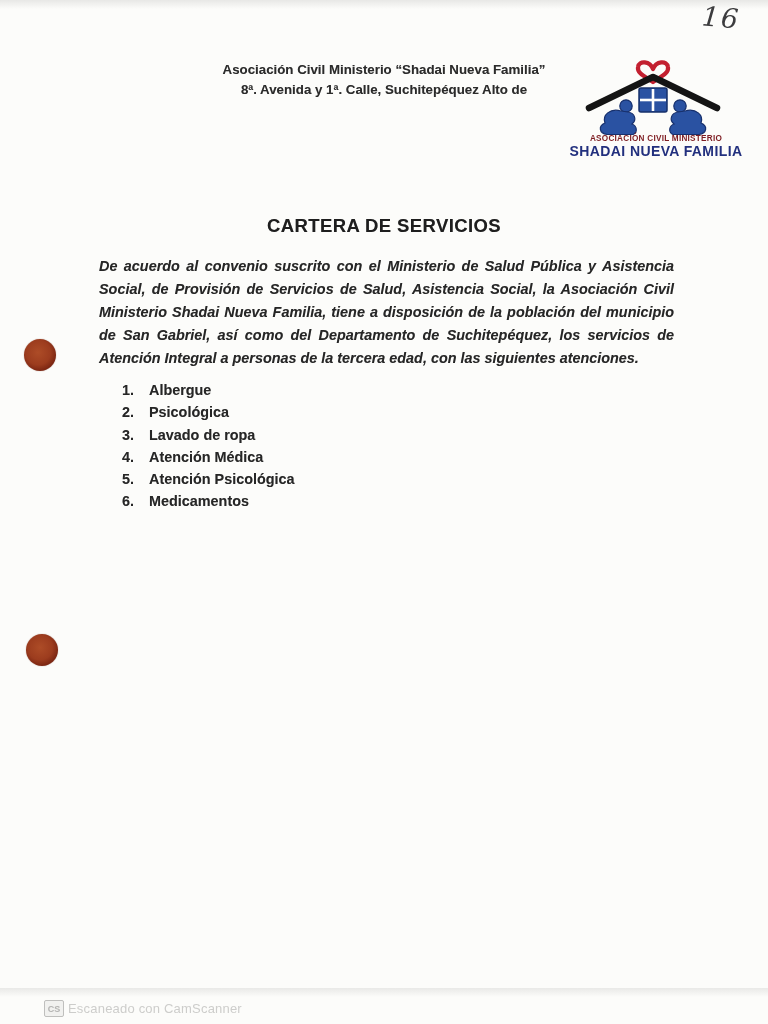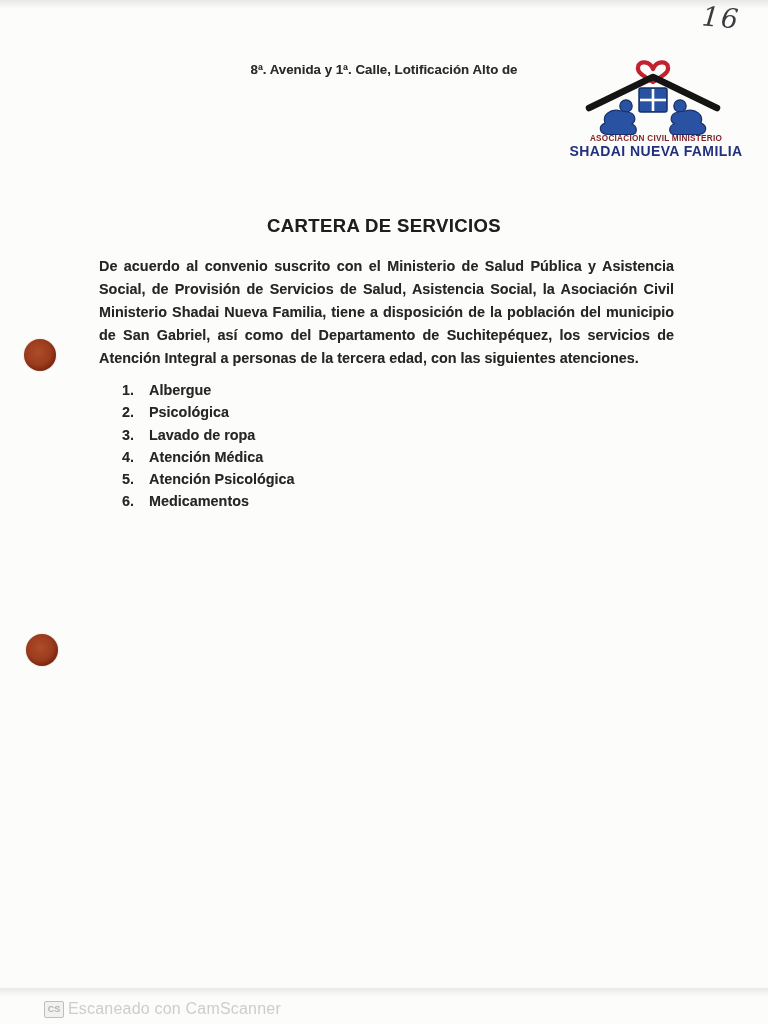--- a/index.html
+++ b/index.html
@@ -59,21 +59,21 @@
     color:#1e1e1e;
     text-shadow:0 0 .5px rgba(30,30,30,.4);
   }
   .para{
     position:absolute;left:99px;width:575px;margin:0;
     text-align:justify;
     font-size:14.4px;font-weight:600;line-height:23px;
     color:#262626;
     text-shadow:0 0 .5px rgba(40,40,40,.3);
   }
-  .para.p1{top:255px;}
+  .para.p1{top:255px;font-style:italic;}
   .para.p2{top:517px;}
   .services{
     position:absolute;top:379px;left:122px;margin:0;padding:0;
     list-style:none;
   }
   .services li{
     display:flex;
     font-size:14.4px;font-weight:600;line-height:22.3px;
     color:#262626;
     text-shadow:0 0 .5px rgba(40,40,40,.3);
@@ -92,35 +92,36 @@
     display:flex;align-items:center;gap:4px;margin-left:36px;
   }
   .cs-badge{
     width:18px;height:15px;
     border:1.6px solid #bfbfbd;border-radius:2px;
     background:#f1f1ef;
     color:#b3b3b1;font-size:9px;font-weight:700;
     display:flex;align-items:center;justify-content:center;
   }
   .cs-text{
-    font-size:16px;color:#cdcdcb;letter-spacing:.2px;
+    font-size:13px;color:#cdcdcb;letter-spacing:.2px;
   }
 </style>
 </head>
 <body>
 
 <div class="page">
   <div class="scan-top-shade"></div>
   <div class="scan-bottom-shade"></div>
 
   <div class="page-number">16</div>
 
   <header>
     <div class="letterhead-text">
-      <div>8ª. Avenida y 1ª. Calle, Lotificación Alto de</div>
+      <div>Asociación Civil Ministerio “Shadai Nueva Familia”</div>
+      <div>8ª. Avenida y 1ª. Calle, Suchitepéquez Alto de</div>
     </div>
 
     <div class="logo">
       <svg width="150" height="80" viewBox="0 0 150 80">
 
         <path d="M72 13 C69 5 58 4 57 11 C56 17 63 20 72 26 C81 20 88 17 87 11 C86 4 75 5 72 13 Z" fill="none" stroke="#c32030" stroke-width="4.2" stroke-linejoin="round"></path>
 
         <path d="M8 52 L72 21 L136 52" fill="none" stroke="#141414" stroke-width="6.5" stroke-linecap="round" stroke-linejoin="round"></path>
 
         <rect x="58" y="32" width="28" height="24" rx="2" fill="#2a52a2" stroke="#16306b" stroke-width="1.5"></rect>

